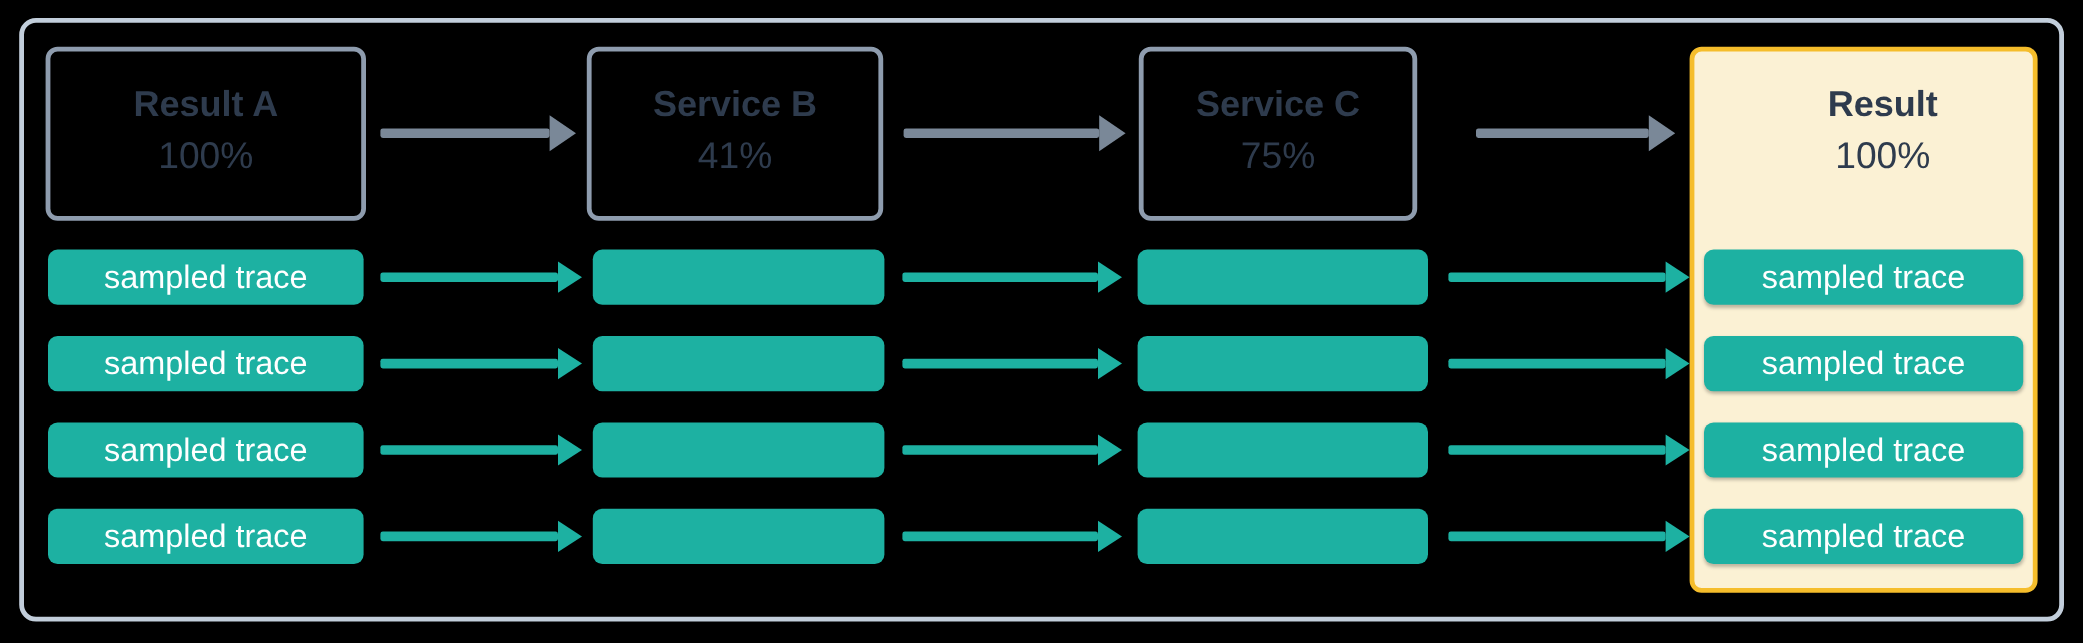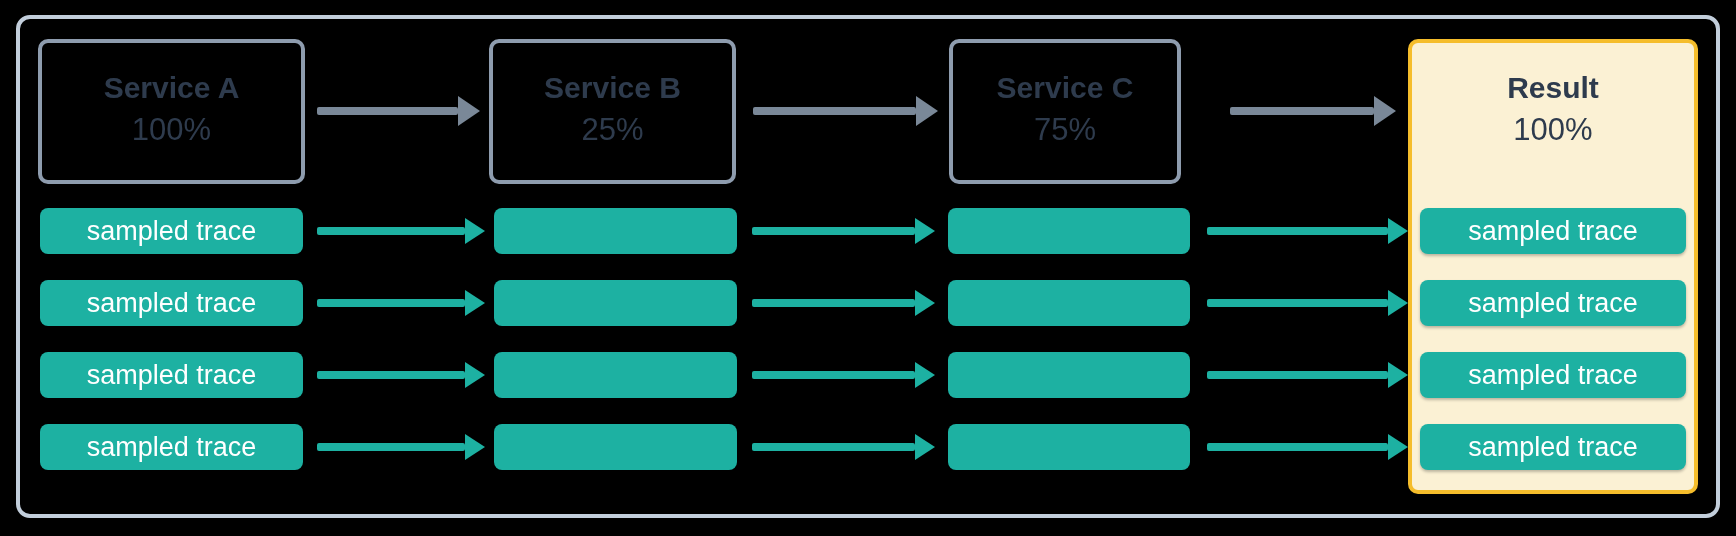--- a/index.html
+++ b/index.html
@@ -35,21 +35,21 @@
   .svc-c{left:949px;width:232px;}
   .svc-name{font-size:30px;font-weight:bold;color:var(--text_dark);line-height:42px;}
   .svc-rate{font-size:31px;color:var(--text_dark);line-height:42px;}
   
   .result{
     position:absolute;left:1408px;top:39px;width:290px;height:455px;box-sizing:border-box;
     background:var(--result_bg);border:4px solid var(--result_border);border-radius:10px;
     box-shadow:2px 3px 6px rgba(0,0,0,0.35);
   }
   .result-titleblock{
-    position:absolute;left:0;top:24px;width:100%;
+    position:absolute;left:16px;top:24px;width:100%;
     display:flex;flex-direction:column;align-items:center;
   }
   
   .trace{
     position:absolute;height:46px;border-radius:8px;background:var(--trace_teal);
     display:flex;align-items:center;justify-content:center;
     box-shadow:0 2px 3px rgba(0,0,0,0.25);
   }
   .trace-label{font-size:27px;color:var(--trace_text);text-align:right;}
   .c1{left:40px;width:263px;}
@@ -76,32 +76,32 @@
   .ty1{top:218px}.ty2{top:290px}.ty3{top:362px}.ty4{top:434px}
 </style>
 </head>
 <body>
 
 <div class="canvas">
 
   <div class="frame"></div>
 
   <div class="svc svc-a">
-    <div class="svc-name">Service A</div>
+    <div class="svc-name">Result A</div>
     <div class="svc-rate">100%</div>
   </div>
 
   <div class="arrow gray g1">
       <i class="shaft"></i>
       <i class="head"></i>
     </div>
 
   <div class="svc svc-b">
     <div class="svc-name">Service B</div>
-    <div class="svc-rate">25%</div>
+    <div class="svc-rate">41%</div>
   </div>
 
   <div class="arrow gray g2">
       <i class="shaft"></i>
       <i class="head"></i>
     </div>
 
   <div class="svc svc-c">
     <div class="svc-name">Service C</div>
     <div class="svc-rate">75%</div>

